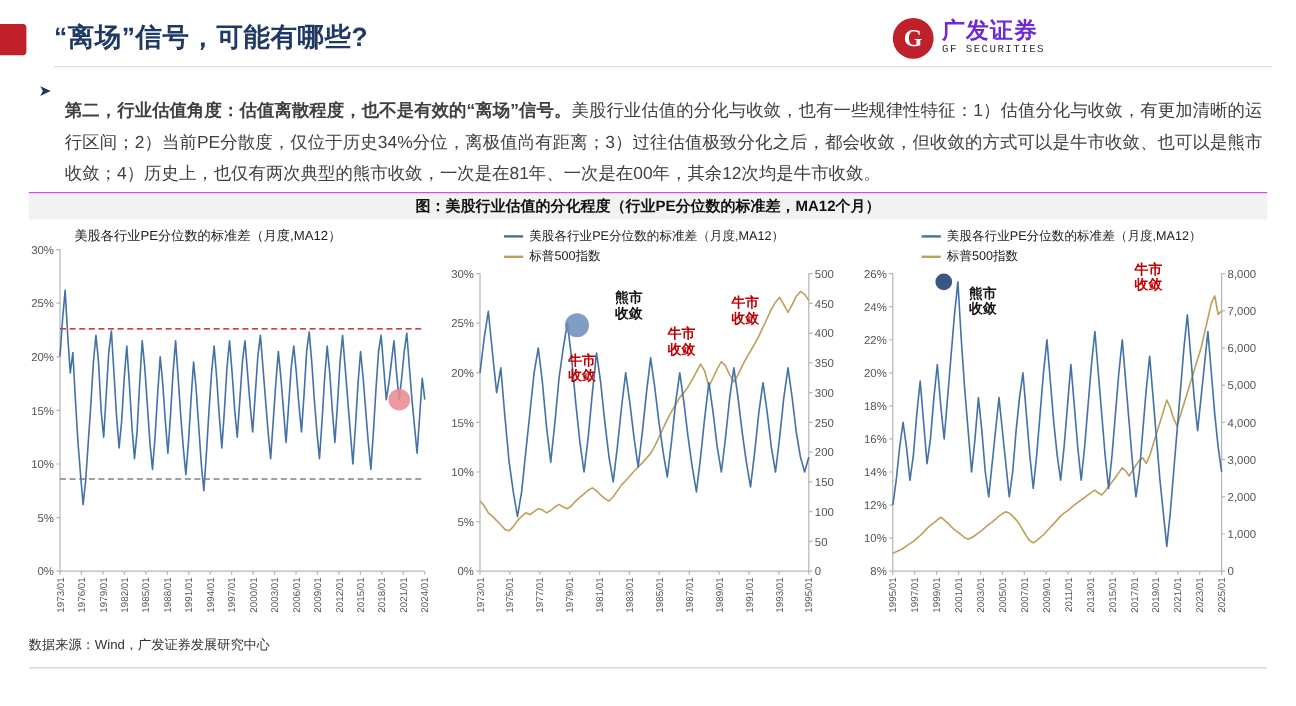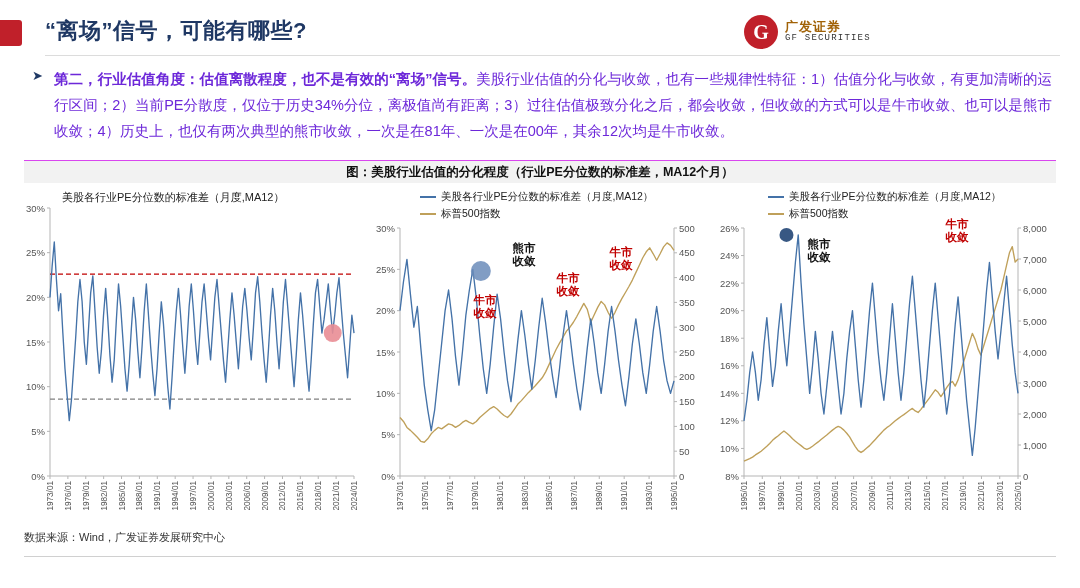--- a/index.html
+++ b/index.html
@@ -29,29 +29,29 @@
     width:176px;height:40px;
     display:flex;align-items:center;
   }
   .logo-mark{
     width:34px;height:34px;border-radius:50%;
     background:#c0202a;color:#fff;
     display:flex;align-items:center;justify-content:center;
     font-size:20px;font-weight:bold;font-family:"Liberation Serif",serif;
   }
   .logo-text{margin-left:7px;line-height:1.05;}
-  .logo-cn{font-size:13px;font-weight:bold;color:#a16207;letter-spacing:1px;}
+  .logo-cn{font-size:19px;font-weight:bold;color:#6d28d9;letter-spacing:1px;}
   .logo-en{font-size:9px;color:#333;letter-spacing:1.2px;font-family:Liberation Mono, monospace;}
   .hdr-rule{
     position:absolute;left:45px;top:55px;width:1015px;height:1px;background:#dcdcdc;
   }
   
   .para{
-    position:absolute;left:32px;top:66px;width:1020px;
-    font-size:14.5px;line-height:26px;color:#6d28d9;
+    position:absolute;left:32px;top:80px;width:1020px;
+    font-size:14.5px;line-height:26px;color:#404040;
     text-align:justify;
   }
   .bullet{
     position:absolute;left:32px;top:68px;color:#1f3864;font-size:13px;
   }
   .para-inner{padding-left:22px;}
   .b{font-weight:bold;}
   
   .fig-caption{
     position:absolute;left:24px;top:160px;width:1032px;height:22px;

